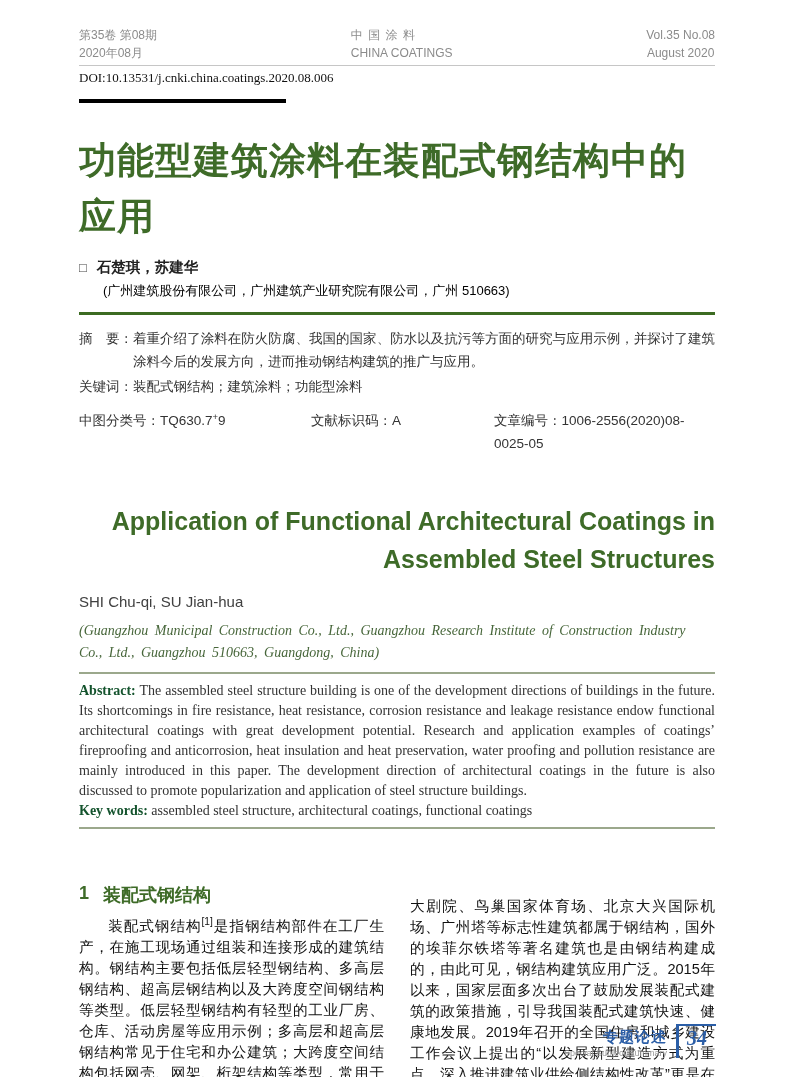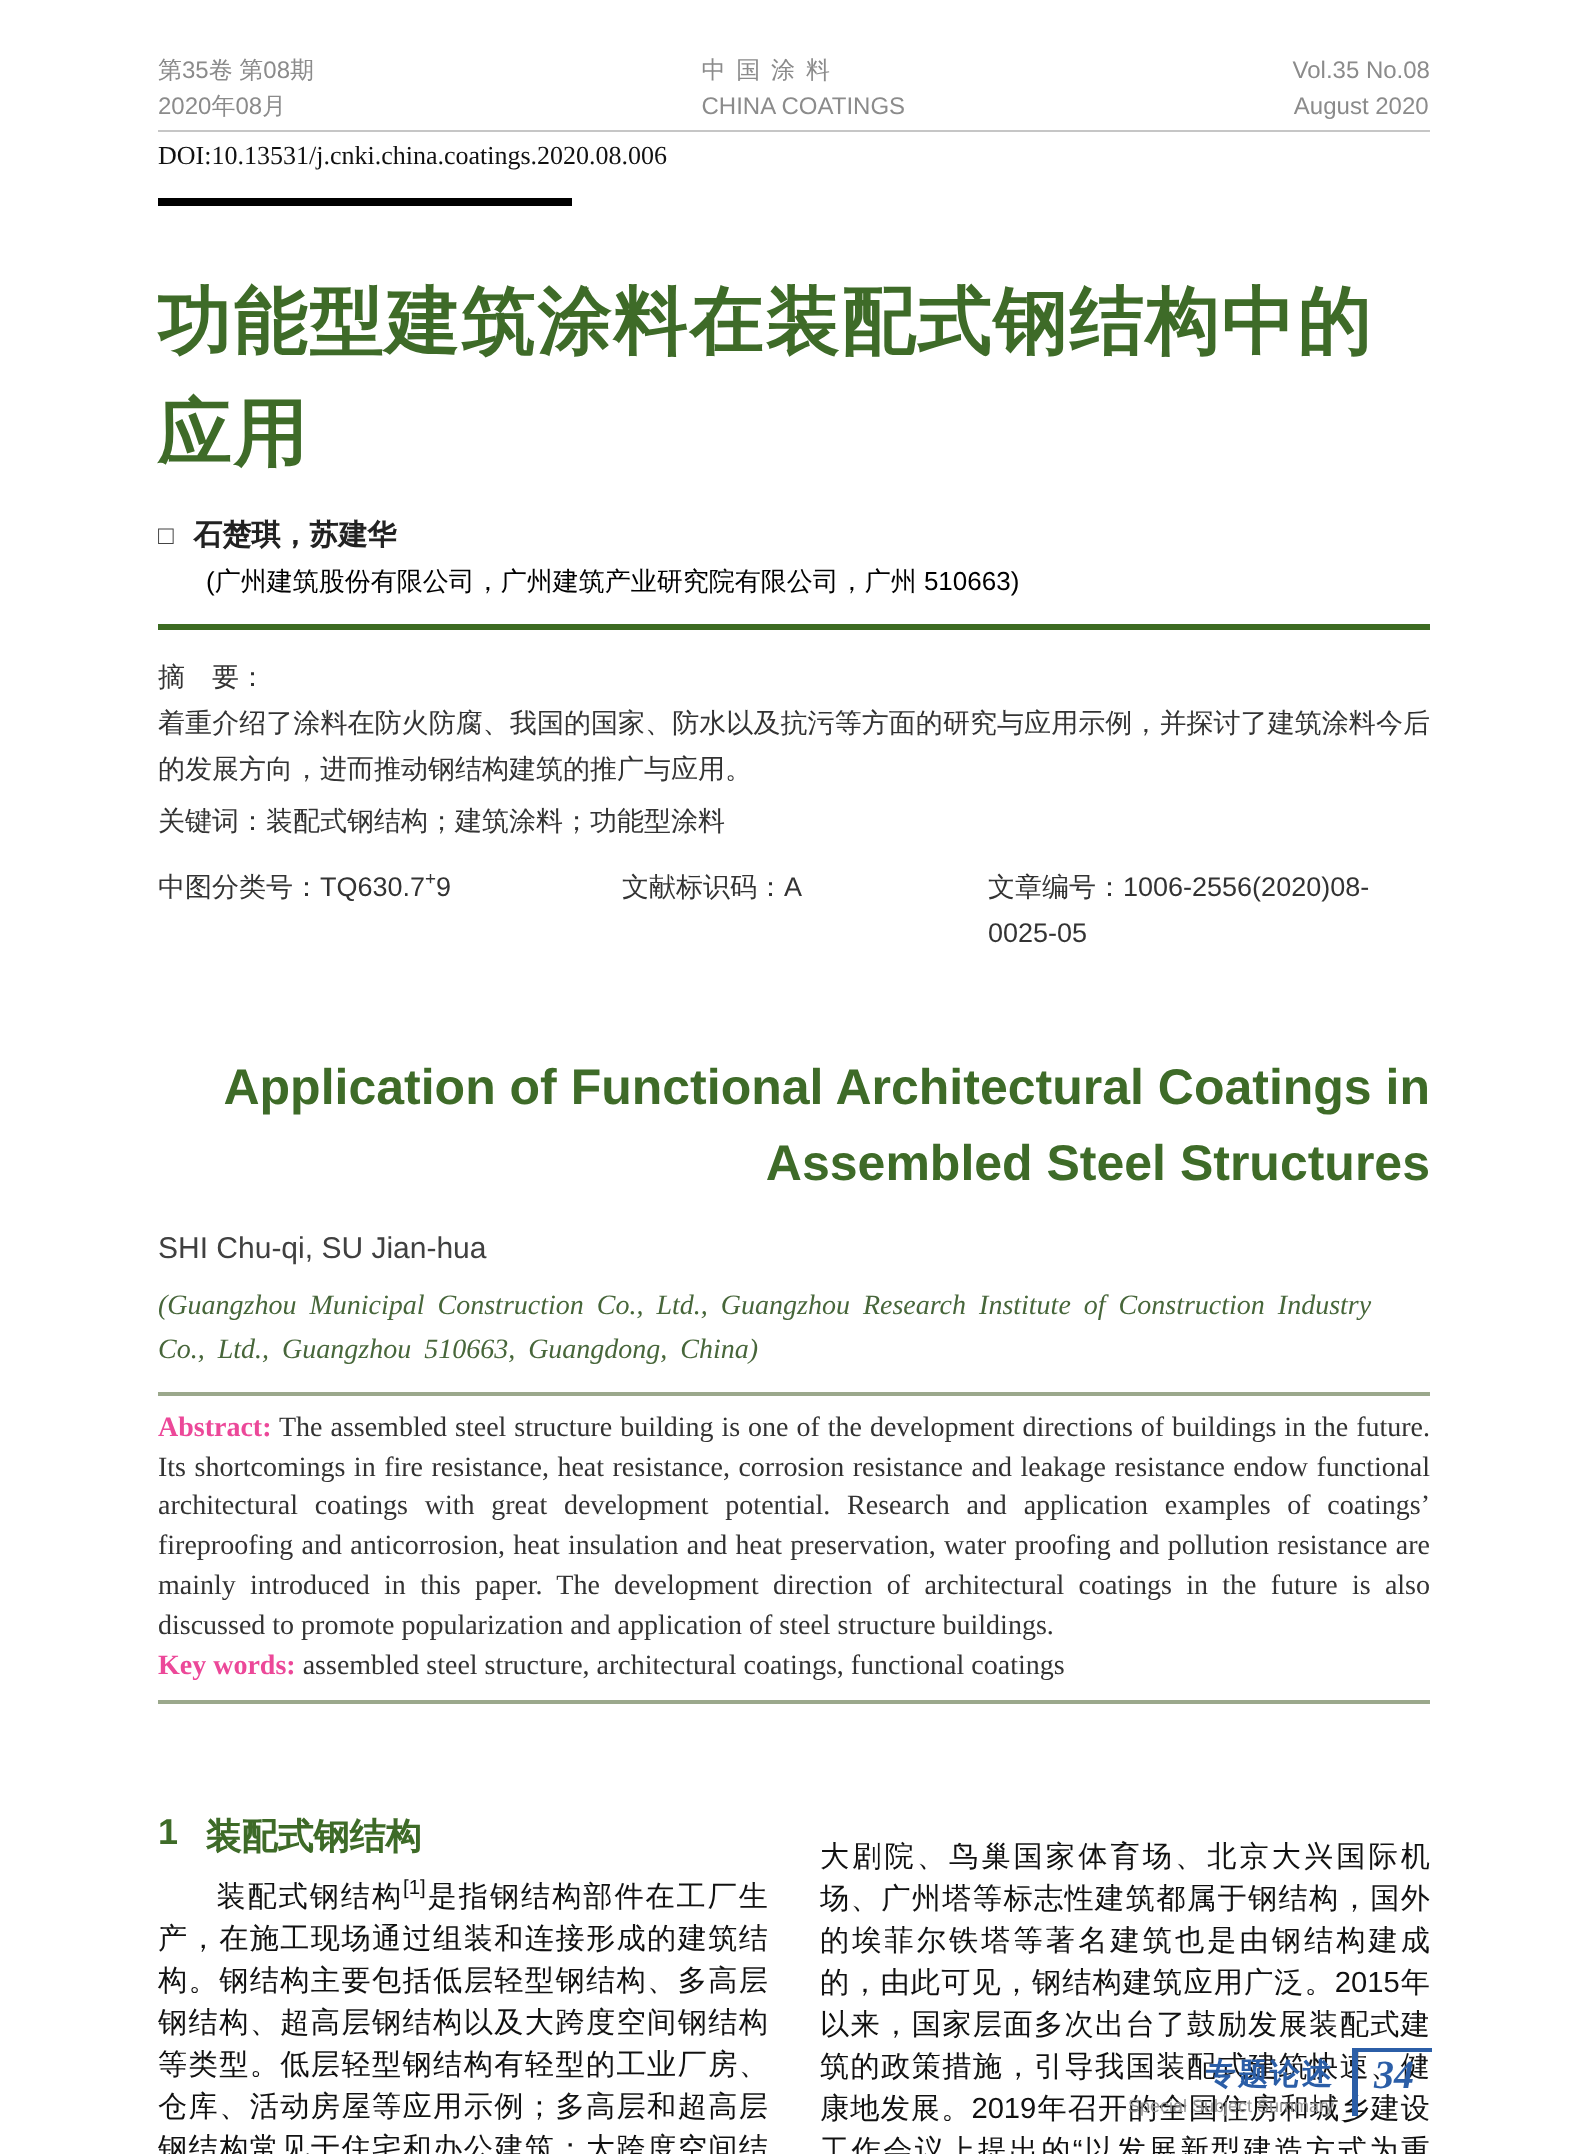--- a/index.html
+++ b/index.html
@@ -24,42 +24,42 @@
   .title-cn{margin-top:30px;font-size:37px;font-weight:800;color:#3e6b28;
     line-height:1.5;letter-spacing:1px;}
   .authors-row{margin-top:14px;display:flex;align-items:center;gap:10px;
     font-size:14.5px;font-weight:bold;color:#222;}
   .author-marker{font-size:13px;color:#444;font-weight:normal;}
   .affil-cn{margin-left:24px;margin-top:5px;font-size:13px;font-weight:normal;color:#000000;}
   .rule-green{height:3px;background:#3c6b22;margin-top:12px;}
 
   
   .abs-cn{margin-top:12px;font-size:13.5px;line-height:1.72;color:#333;}
-  .abs-row{display:flex;flex-direction:column;}
+  .abs-row{display:flex;}
   .abs-label{white-space:nowrap;flex:0 0 auto;}
   .abs-text{text-align:justify;}
   .kw-row{margin-top:2px;}
   .clc-row{display:flex;margin-top:10px;}
   .clc-row .g1{flex:0 0 232px;}
   .clc-row .g2{flex:0 0 183px;}
   .clc-row .g3{flex:1 1 auto;}
   sup{font-size:70%;vertical-align:super;line-height:0;}
 
   
   .title-en{margin-top:48px;font-size:25px;font-weight:bold;color:#3e6b28;line-height:1.5;}
   .authors-en{margin-top:15px;color:#404040;font-size:15px;}
   .affil-en{margin-top:10px;font-family:"Liberation Serif",serif;font-style:italic;
     color:#47663a;font-size:14px;line-height:1.55;word-spacing:3px;}
   .rule-sage{height:2px;background:#9ba88c;margin-top:9px;}
   .rule-sage2{height:2px;background:#9ba88c;margin-top:6px;}
 
   
   .abs-en{margin-top:7px;font-family:"Liberation Serif",serif;font-size:14px;
     line-height:1.42;text-align:justify;color:#333;}
-  .abs-en .lbl{font-weight:bold;color:#ec4899;}
+  .abs-en .lbl{font-weight:bold;color:#14532d;}
 
   
   .columns{display:flex;gap:26px;margin-top:54px;}
   .colL,.colR{flex:0 0 calc((100% - 26px)/2);width:calc((100% - 26px)/2);}
   .sec-head{display:flex;gap:14px;color:#3e6b28;font-size:18px;font-weight:bold;margin:0 0 9px 0;}
   .body-p{font-size:14.6px;line-height:1.44;text-align:justify;margin:0;color:#111;}
   .indent{text-indent:2em;}
   .colR{padding-top:13px;}
 
   

